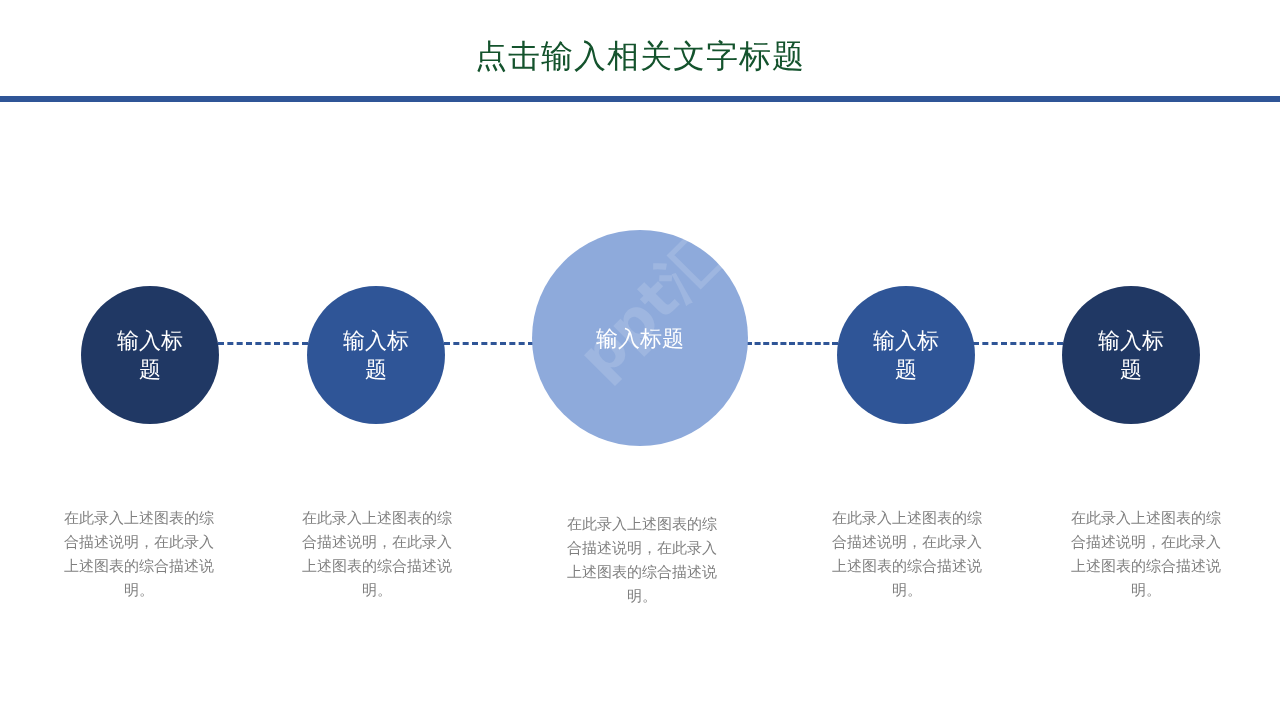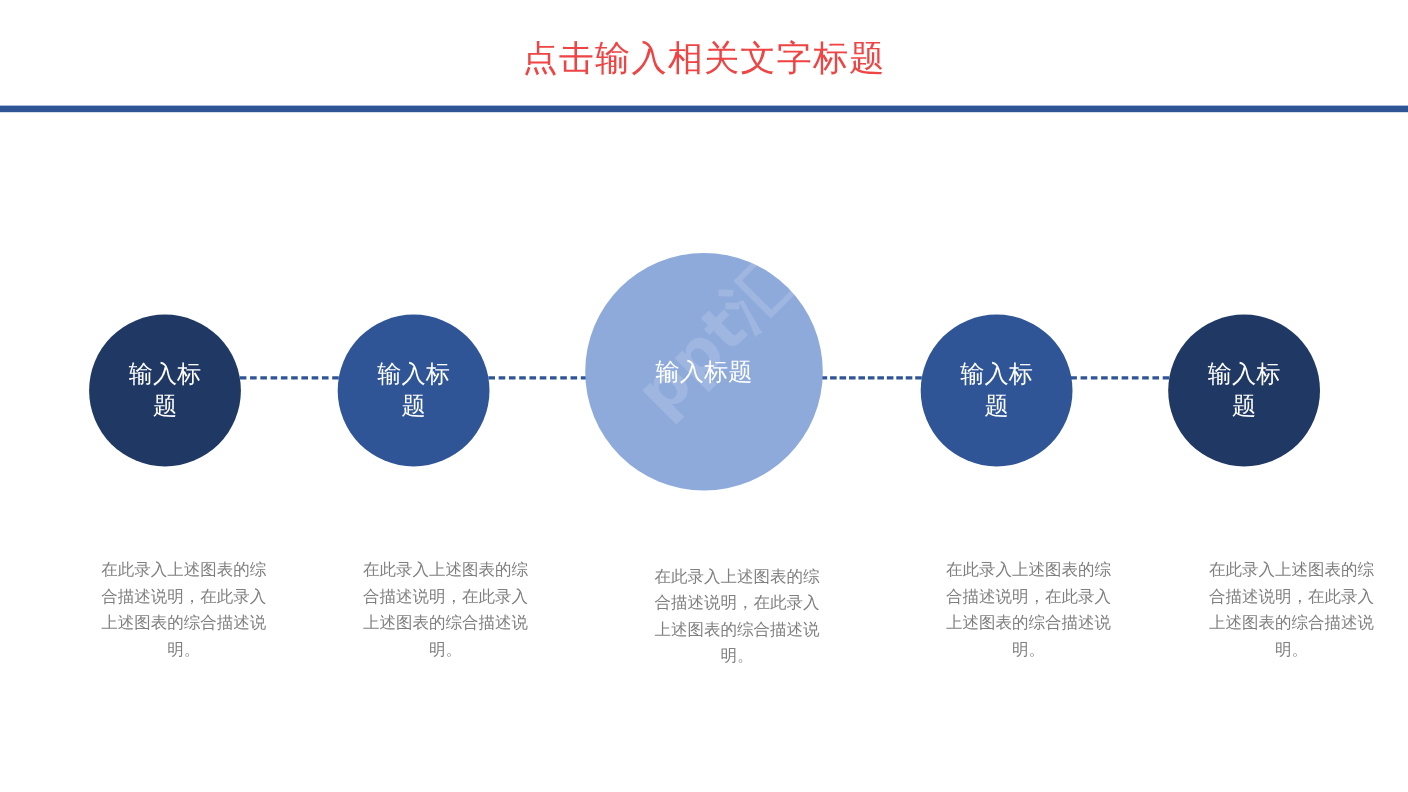--- a/index.html
+++ b/index.html
@@ -15,23 +15,22 @@
       font-family: "DejaVu Sans", "Liberation Sans", sans-serif;
     }
     .title {
       position: absolute;
       left: 0;
       top: 32px;
       width: 1280px;
       text-align: center;
       font-size: 32px;
       line-height: 48px;
-      color: #ef4444;
+      color: #14532d;
       letter-spacing: 1px;
-      font-family: Liberation Mono, monospace;
     }
     .header-bar {
       position: absolute;
       left: 0;
       top: 96px;
       width: 1280px;
       height: 6px;
       background: #2f5597;
     }
     .connector {
@@ -88,21 +87,20 @@
     }
     .dark { background: #203864; }
     .mid { background: #2f5597; }
     .desc {
       position: absolute;
       width: 150px;
       text-align: center;
       font-size: 15px;
       line-height: 24px;
       color: #7f7f7f;
-      margin-left: 28px;
     }
   </style>
 </head>
 <body>
 
 <div class="title">点击输入相关文字标题</div>
 <div class="header-bar"></div>
 
 <div class="connector" style="left:218px; width:90px;"></div>
 <div class="connector" style="left:444px; width:90px;"></div>

